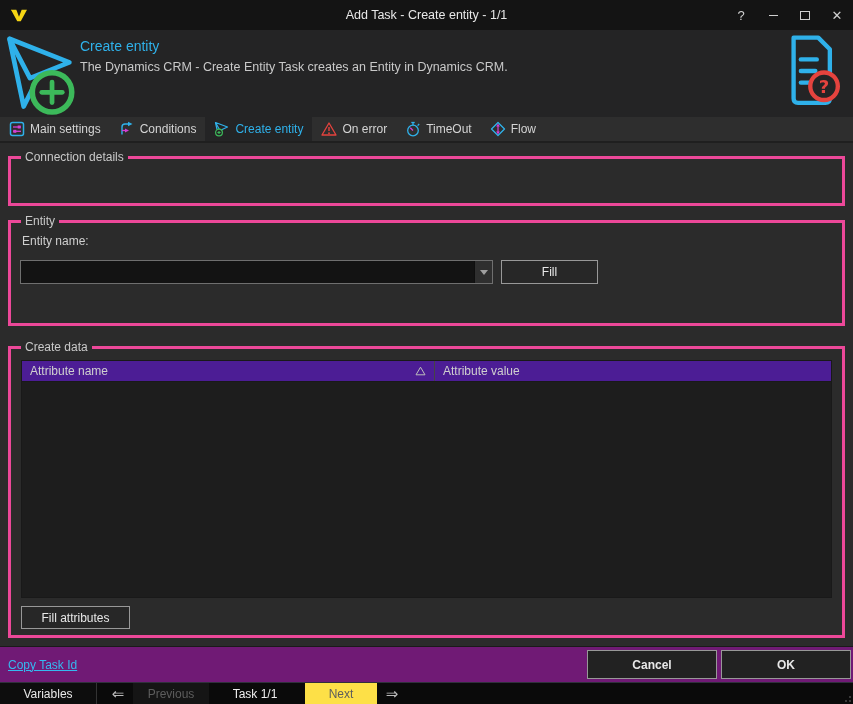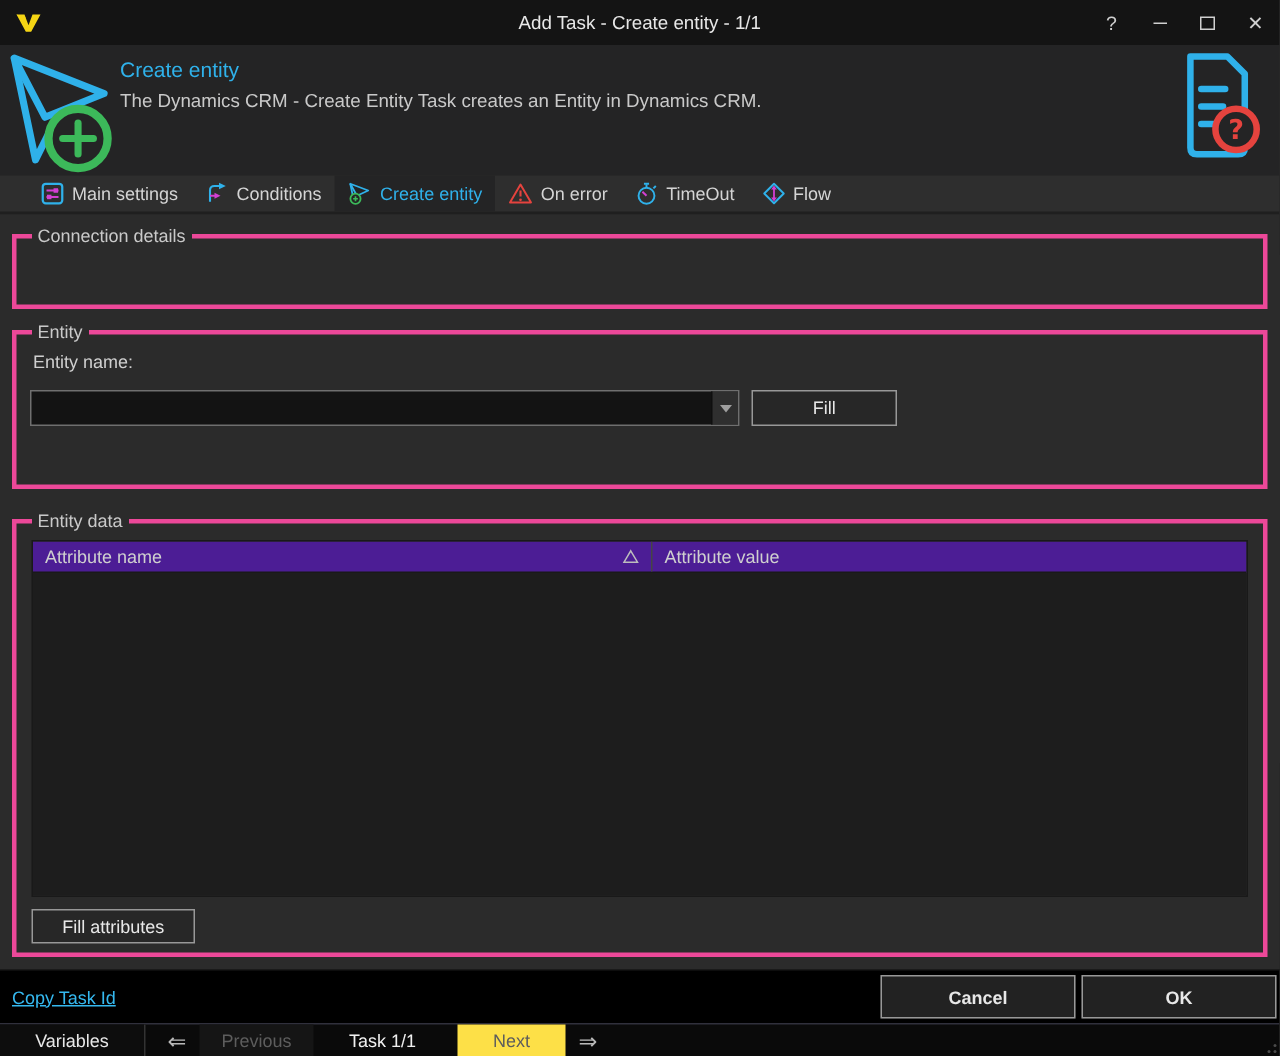--- a/index.html
+++ b/index.html
@@ -18,21 +18,21 @@
 
   
   .header { height:87px; background:#242425; display:flex; flex:none; position:relative; }
   .header-icon { width:80px; flex:none; display:flex; align-items:flex-start; padding:4px 0 0 2px; }
   .header-text { padding-top:8px; flex:1; }
   .header-title { color:#2fb1ea; font-size:14px; margin-bottom:6px; }
   .header-desc { color:#c9c9c9; font-size:12.5px; }
   .header-help { position:absolute; right:13px; top:4px; }
 
   
-  .tabstrip { height:26px; background:#2e2e2e; display:flex; align-items:stretch; flex:none; border-bottom:2px solid #1f1f1f; padding-left:18px; }
+  .tabstrip { height:26px; background:#2e2e2e; display:flex; align-items:stretch; flex:none; border-bottom:2px solid #1f1f1f; padding-left:0; }
   .tab { display:flex; align-items:center; gap:5px; padding:0 9px; color:#d4d4d4; font-size:12px; cursor:default; }
   .tab.selected { background:#242425; color:#2fb1ea; }
   .ticon { width:16px; height:16px; flex:none; }
 
   
   .content { flex:1; display:flex; flex-direction:column; background:#2b2b2b; overflow:hidden; }
   fieldset.group { border:3px solid #ec4899; margin:0 8px; padding:2px 9px 6px; }
   fieldset.group legend { padding:0 4px; margin-left:1px; color:#c9c9c9; font-size:12px; }
   .group-conn { height:56px; margin-top:7px !important; flex:none; }
   .group-entity { height:112px; margin-top:8px !important; flex:none; }
@@ -62,21 +62,21 @@
 
   
   .table { flex:1; margin:4px 1px 0; border:1px solid #191919; display:flex; flex-direction:column; overflow:hidden; }
   .thead { height:21px; background:#4c1d95; display:flex; flex:none; border-bottom:1px solid #191919; }
   .th { display:flex; align-items:center; color:#cfcfcf; font-size:12px; padding:0 8px; cursor:default; }
   .th-name { width:412px; flex:none; justify-content:space-between; }
   .th-value { flex:1; border-left:1px solid #454545; }
   .tbody { flex:1; background:#1d1d1d; }
 
   
-  .footer { height:36px; background:#000000; border-top:1px solid #1a1a1a; display:flex; align-items:center; flex:none; }
+  .footer { height:36px; background:#701a75; border-top:1px solid #1a1a1a; display:flex; align-items:center; flex:none; }
   .task-link { color:#35b9f0; text-decoration:underline; margin-left:8px; font-size:12px; cursor:pointer; }
   .footer-btns { margin-left:auto; display:flex; gap:4px; margin-right:2px; }
   .btn-dialog { width:130px; height:29px; font-weight:bold; background:#222222; }
 
   
   .bottombar { height:22px; background:#0a0a0a; border-top:1px solid #30303c; display:flex; align-items:stretch; flex:none; position:relative; }
   .bb-tab { display:flex; align-items:center; justify-content:center; font-size:12px; cursor:default; }
   .bb-variables { width:97px; color:#e8e8e8; background:#0d0d0d; border-right:1px solid #333; }
   .bb-arrow { width:30px; display:flex; align-items:center; justify-content:center; color:#b9b9b9; font-size:15px; cursor:default; }
   .bb-prev { width:76px; color:#5d5d5d; background:#151515; }
@@ -208,21 +208,21 @@
           <span class="combo-text"></span>
           <span class="combo-arrow-btn">
               <span class="caret-down"></span>
             </span>
         </div>
         <button class="btn btn-fill">Fill</button>
       </div>
     </fieldset>
 
     <fieldset class="group group-data">
-      <legend>Entity data</legend>
+      <legend>Create data</legend>
       <div class="table">
         <div class="thead">
           <div class="th th-name">
             <span>Attribute name</span>
             <svg width="11" height="10" viewBox="0 0 11 10">
               <path d="M5.5 1.2 L10 8.8 H1 Z" fill="none" stroke="#bdbdbd" stroke-width="1"></path>
             </svg>
           </div>
           <div class="th th-value">
             <span>Attribute value</span>

